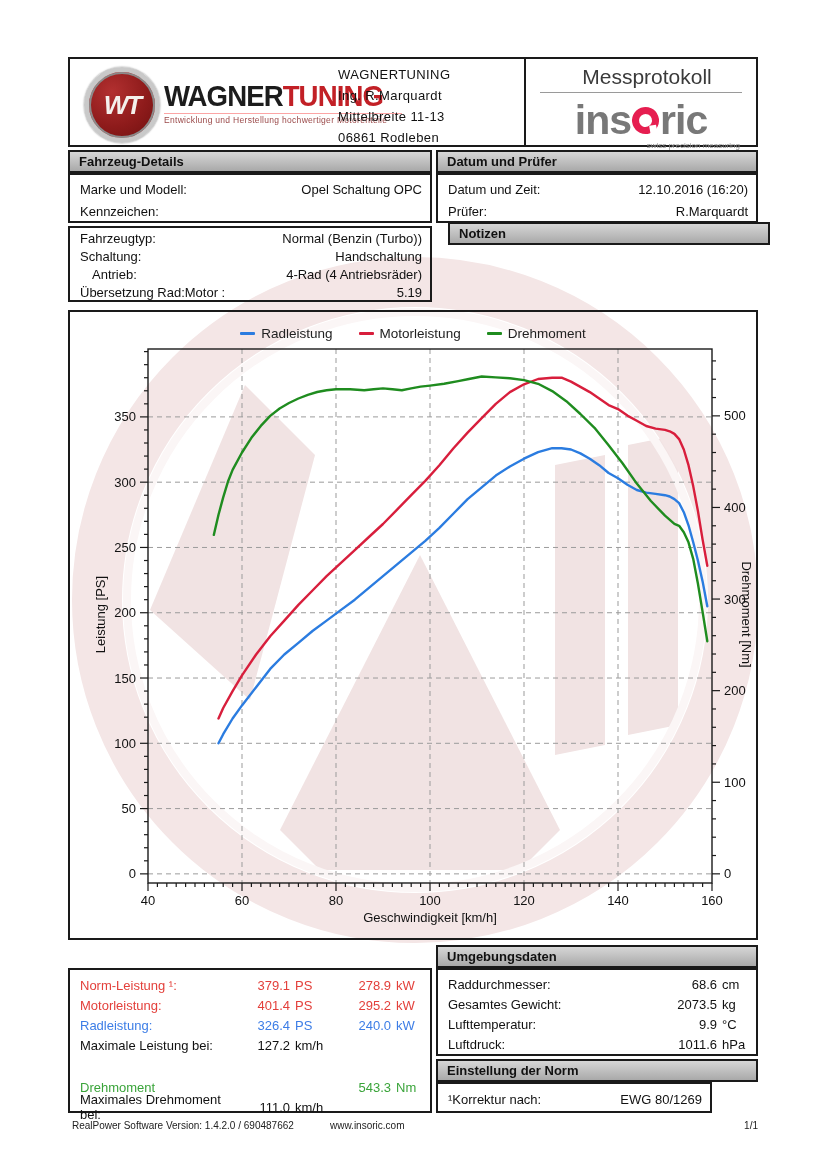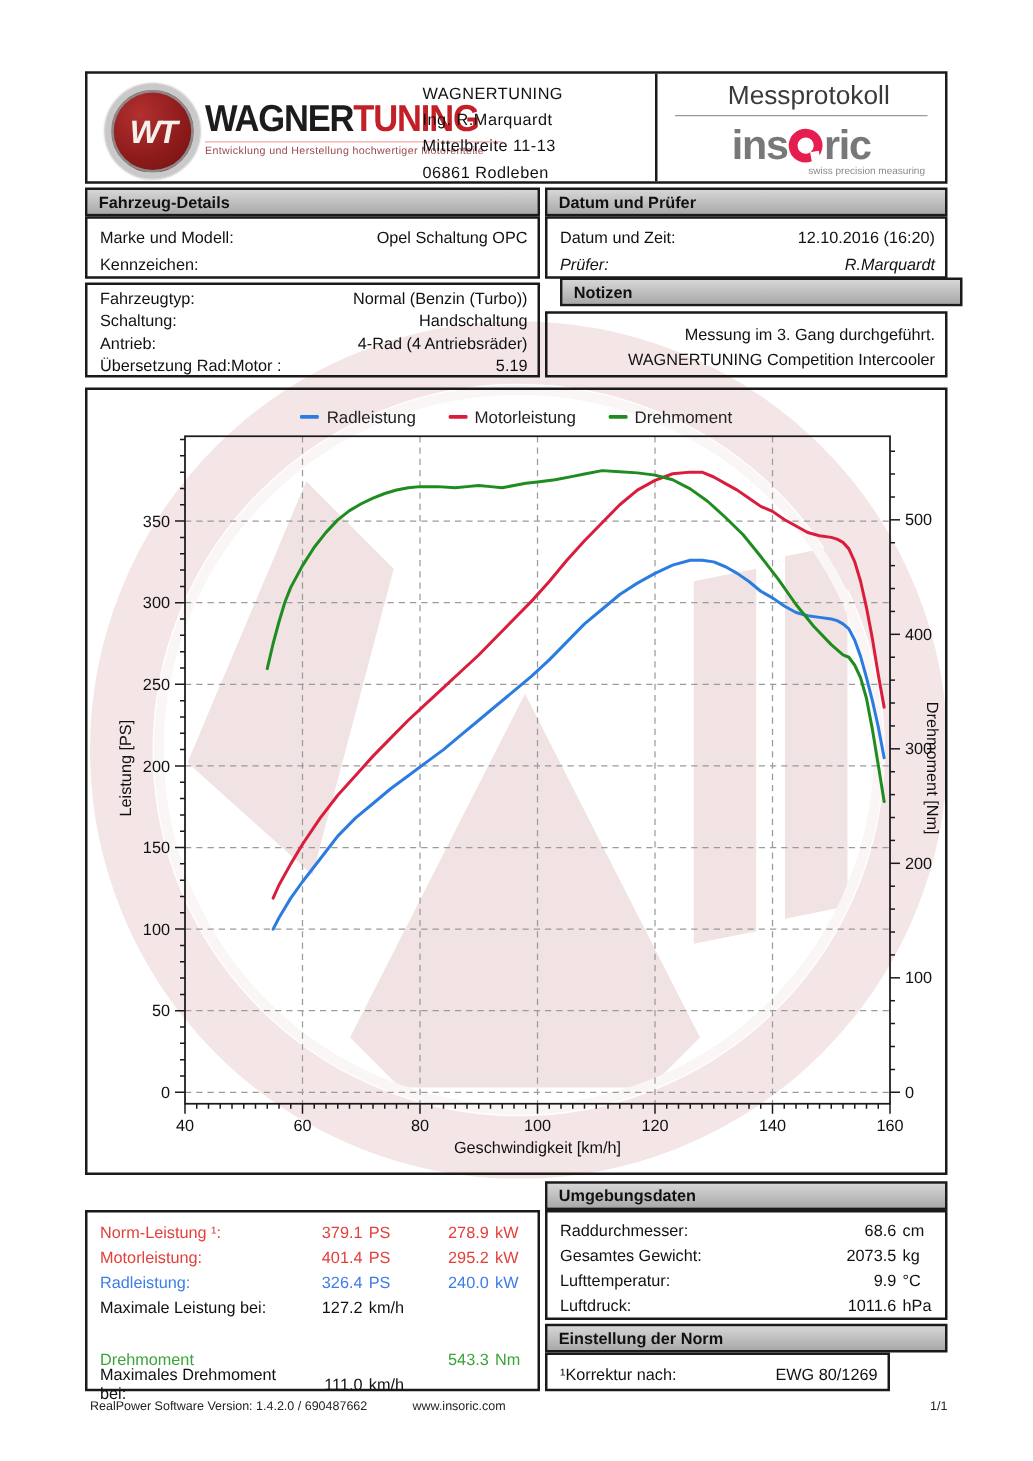--- a/index.html
+++ b/index.html
@@ -22,21 +22,21 @@
          background:radial-gradient(circle at 35% 30%,#b23030 0%,#8e1b1b 55%,#6e1010 100%);
          border:5px solid #c9c9c9;box-shadow:inset 0 0 0 2px #8a8a8a, 0 0 2px #888;
          display:flex;align-items:center;justify-content:center;}
   .badge span{color:#f4f0ec;font-weight:bold;font-style:italic;font-size:26px;letter-spacing:-2px;}
   .wordmark{font-weight:bold;font-size:30px;letter-spacing:-1px;transform:scaleX(.92);transform-origin:left;white-space:nowrap;}
   .wm-black{color:#1c1c1c;} .wm-red{color:#c22026;}
   .wm-tag{font-size:8.5px;color:#9b4a4a;letter-spacing:.3px;border-top:1px solid #fca5a5;padding-top:1px;}
   .addr{font-size:13px;line-height:21px;letter-spacing:.4px;}
   .proto-title{font-size:21px;color:#3a3a3a;text-align:center;padding-left:12px;}
   .proto-rule{border-top:1.5px solid #9a9a9a;}
-  .insoric{font-size:33px;font-weight:bold;color:#787878;letter-spacing:-1px;
+  .insoric{font-size:41px;font-weight:bold;color:#787878;letter-spacing:-1px;
            display:flex;align-items:center;justify-content:center;}
   .o-ring{display:inline-block;width:13px;height:13px;border:7px solid #e61e50;border-radius:50%;
           background:#fff;margin:0 1px;position:relative;transform:rotate(25deg);}
   .o-gap{position:absolute;right:-8px;bottom:-3px;width:7px;height:9px;background:#fff;transform:rotate(-35deg);}
   .ins-tag{font-size:8px;color:#8a8a8a;text-align:right;padding-right:16px;margin-top:-3px;}
   
   .legend{position:absolute;left:0;right:0;display:flex;justify-content:center;gap:26px;}
   .leg-item{display:flex;align-items:center;font-size:13.5px;color:#222;}
   .leg-dash{display:inline-block;width:15px;height:3px;margin-right:6px;border-radius:1px;}
   .axis-title{position:absolute;width:160px;text-align:center;font-size:13px;color:#111;}
@@ -105,50 +105,42 @@
   </div>
   <div class="box" style="left:68px;top:226px;width:364px;height:76px;z-index:1;padding-top:1px;">
     <div class="row" style="height:18px;">
         <span class="lbl">Fahrzeugtyp:</span>
         <span class="val">Normal (Benzin (Turbo))</span>
       </div>
     <div class="row" style="height:18px;">
         <span class="lbl">Schaltung:</span>
         <span class="val">Handschaltung</span>
       </div>
-    <div class="row" style="height:18px;">
+    <div class="row" style="height:18px;padding-left:12px;">
         <span class="lbl">Antrieb:</span>
         <span class="val">4-Rad (4 Antriebsräder)</span>
       </div>
     <div class="row" style="height:18px;">
         <span class="lbl">Übersetzung Rad:Motor :</span>
         <span class="val">5.19</span>
       </div>
   </div>
 
   <div class="sec-bar" style="left:436px;top:150px;width:322px;height:23px;z-index:1;">Datum und Prüfer</div>
   <div class="box" style="left:436px;top:173px;width:322px;height:50px;z-index:1;padding-top:3px;">
     <div class="row" style="height:22px;">
         <span class="lbl">Datum und Zeit:</span>
         <span class="val">12.10.2016 (16:20)</span>
       </div>
-    <div class="row" style="height:22px;font-style:italic;">
+    <div class="row" style="height:22px;">
         <span class="lbl">Prüfer:</span>
         <span class="val">R.Marquardt</span>
       </div>
   </div>
   <div class="sec-bar" style="left:436px;top:222px;width:322px;height:23px;z-index:1;margin-left:12px;">Notizen</div>
-  <div class="box" style="left:436px;top:249px;width:322px;height:53px;z-index:1;padding-top:6px;">
-    <div class="row" style="height:20px;justify-content:flex-end;">
-        <span class="val">Messung im 3. Gang durchgeführt.</span>
-      </div>
-    <div class="row" style="height:20px;justify-content:flex-end;">
-        <span class="val">WAGNERTUNING Competition Intercooler</span>
-      </div>
-  </div>
 
   <div class="box" style="left:68px;top:310px;width:690px;height:630px;z-index:1;">
     <div class="legend" style="top:14px;">
       <div class="leg-item">
           <span class="leg-dash" style="background: rgb(43, 124, 224);"></span>
           <span>Radleistung</span>
         </div>
       <div class="leg-item">
           <span class="leg-dash" style="background: rgb(216, 30, 60);"></span>
           <span>Motorleistung</span>

